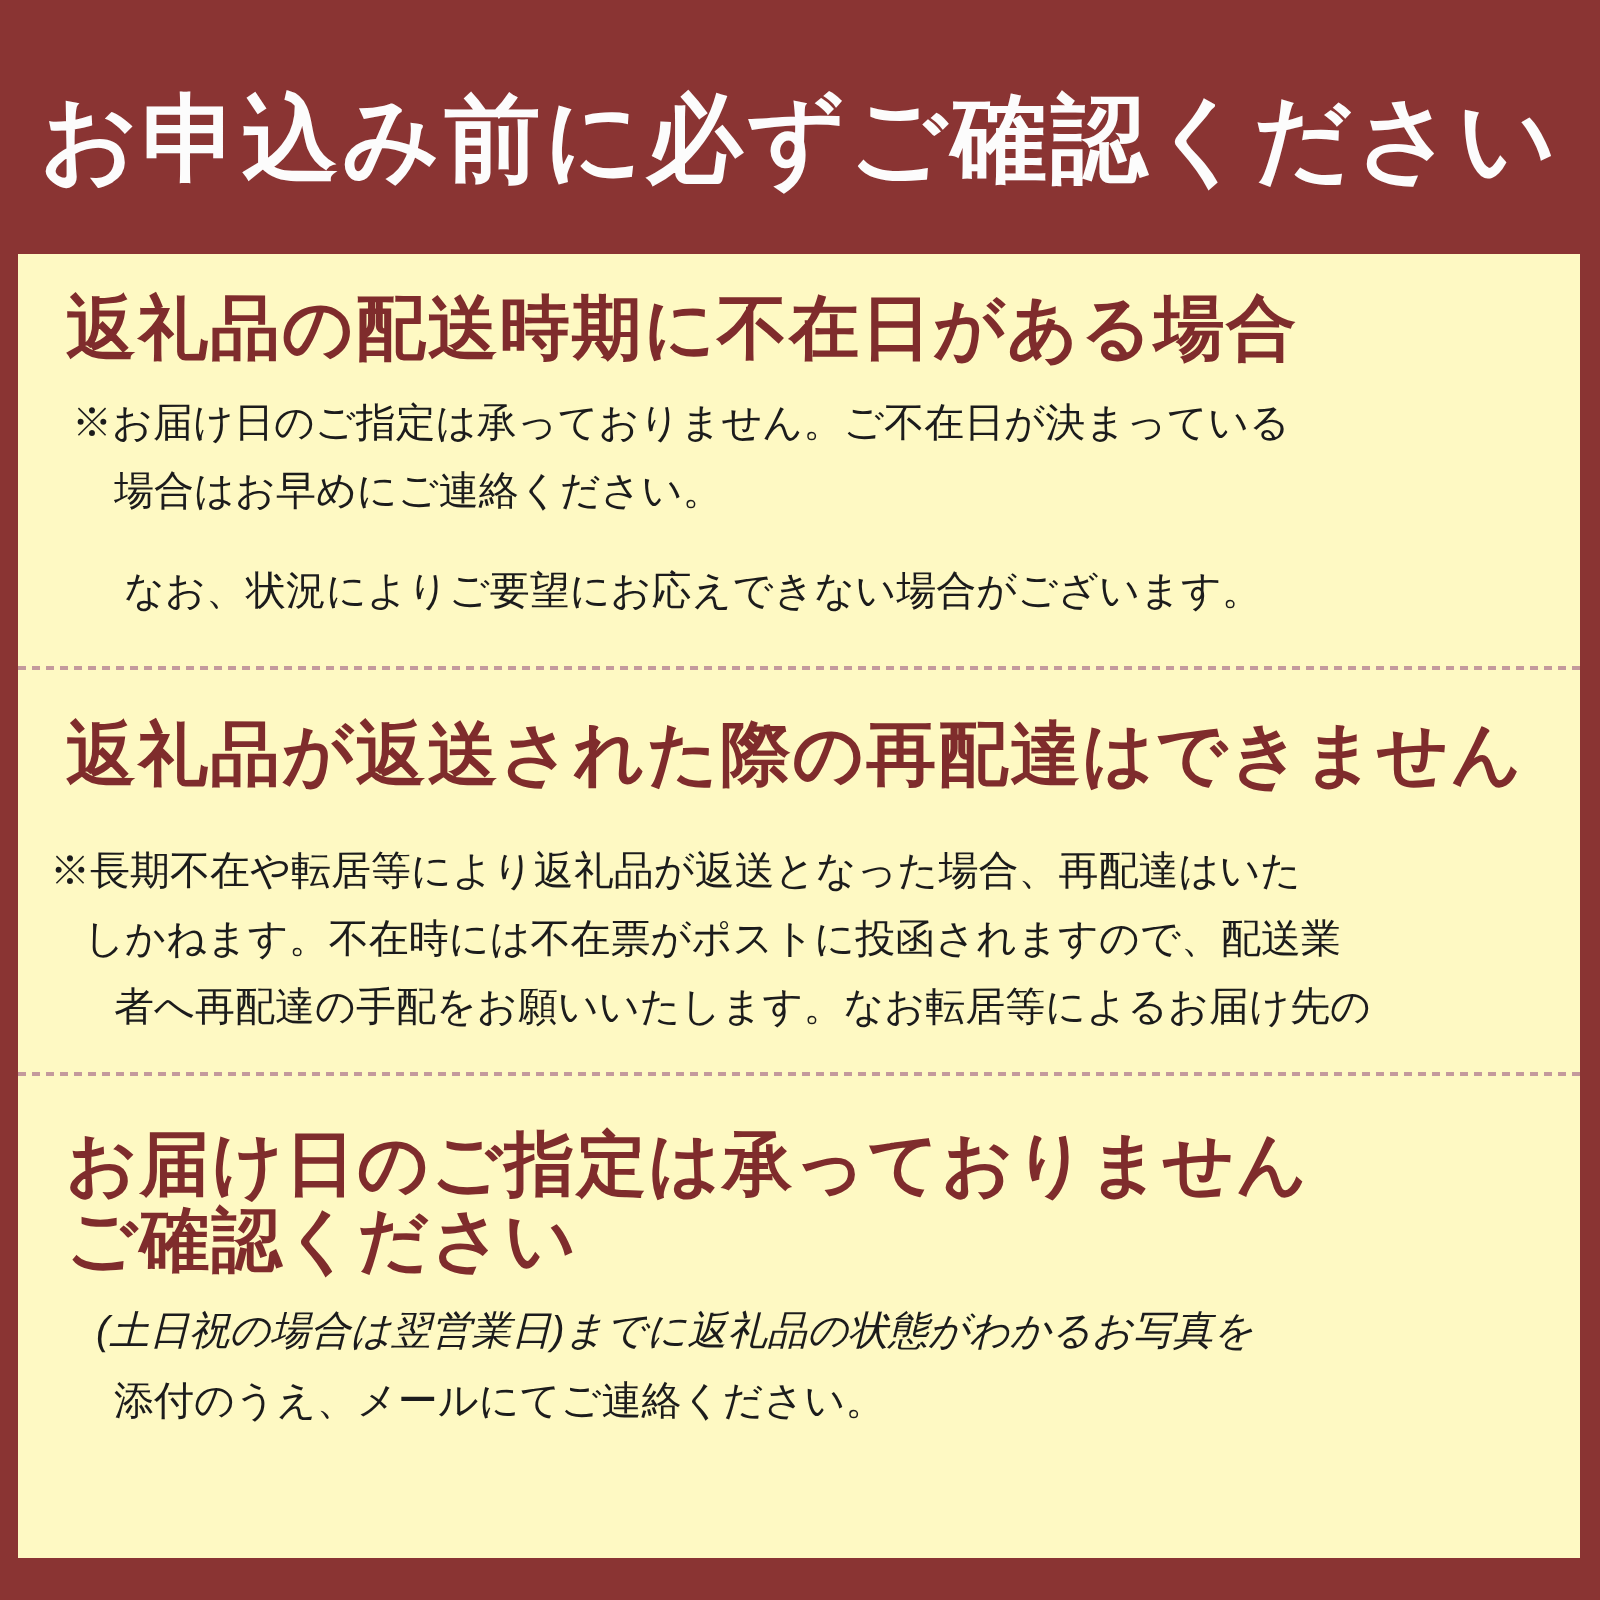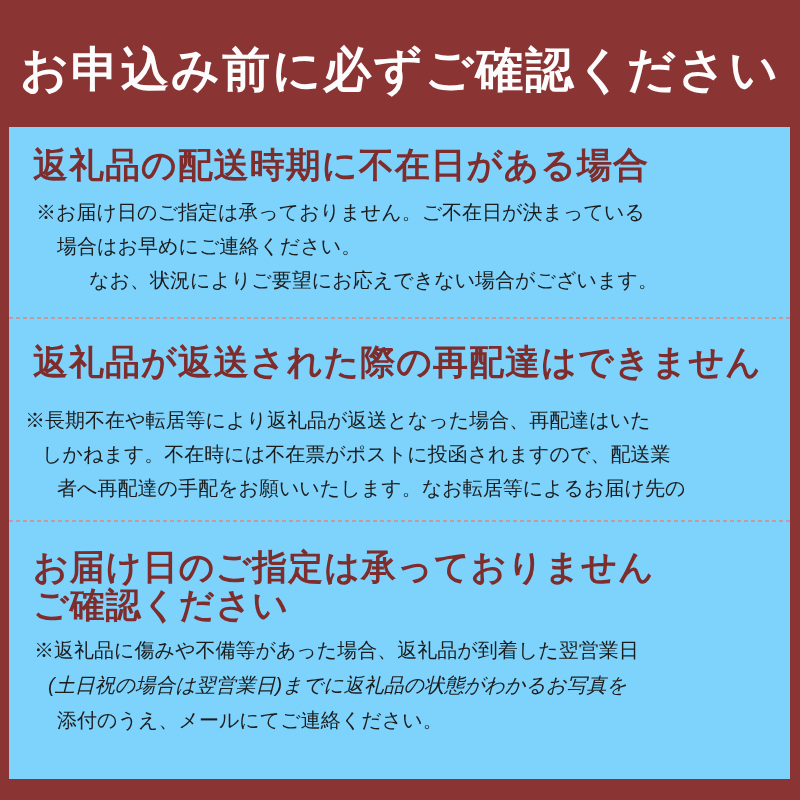--- a/index.html
+++ b/index.html
@@ -19,21 +19,21 @@
     color: #fcfcfc;
     font-size: 48px;
     font-weight: bold;
     letter-spacing: 2px;
     white-space: nowrap;
     padding-top: 12px;
   }
   .panel {
     position: absolute; left: 9px; top: 127px;
     width: 781px; height: 652px;
-    background: #7dd3fc;
+    background: #fef9c3;
     box-sizing: border-box;
     padding-top: 18px;
     overflow: hidden;
   }
   .heading {
     color: #7f2c2c;
     font-size: 35px;
     font-weight: bold;
     line-height: 40px;
     letter-spacing: 1px;
@@ -58,21 +58,21 @@
   .s2-body { margin-top: 21px; }
   .divider-2 { margin-top: 15px; }
   .h3 { margin-top: 26px; }
   .s3-body { margin-top: 9px; }
   .pl19 { padding-left: 33px; }
   .pl25 { padding-left: 25px; }
   .pl26 { padding-left: 16px; }
   .pl27 { padding-left: 27px; }
   .pl39 { padding-left: 39px; font-style: italic; }
   .pl48 { padding-left: 48px; }
-  .pl51 { padding-left: 80px; }
+  .pl51 { padding-left: 53px; margin-top: 16px; }
 </style>
 </head>
 <body>
 
 <div class="title-band">
   <div class="title">お申込み前に必ずご確認ください</div>
 </div>
 
 <div class="panel">
 
@@ -95,19 +95,18 @@
       <div class="body-line pl48">者へ再配達の手配をお願いいたします。なお転居等によるお届け先の</div>
     </div>
   </div>
 
   <div class="divider divider-2"></div>
 
   <div class="section s3">
     <div class="heading h3 h3-line">お届け日のご指定は承っておりません</div>
     <div class="heading h3-line">ご確認ください</div>
     <div class="s3-body">
-      <div class="body-line pl25">※返礼品に傷みや不備等があった場合、返礼品が到着した翌営業日</div>
       <div class="body-line pl39">(土日祝の場合は翌営業日)までに返礼品の状態がわかるお写真を</div>
       <div class="body-line pl48">添付のうえ、メールにてご連絡ください。</div>
     </div>
   </div>
 
 </div>
 
 </body></html>

